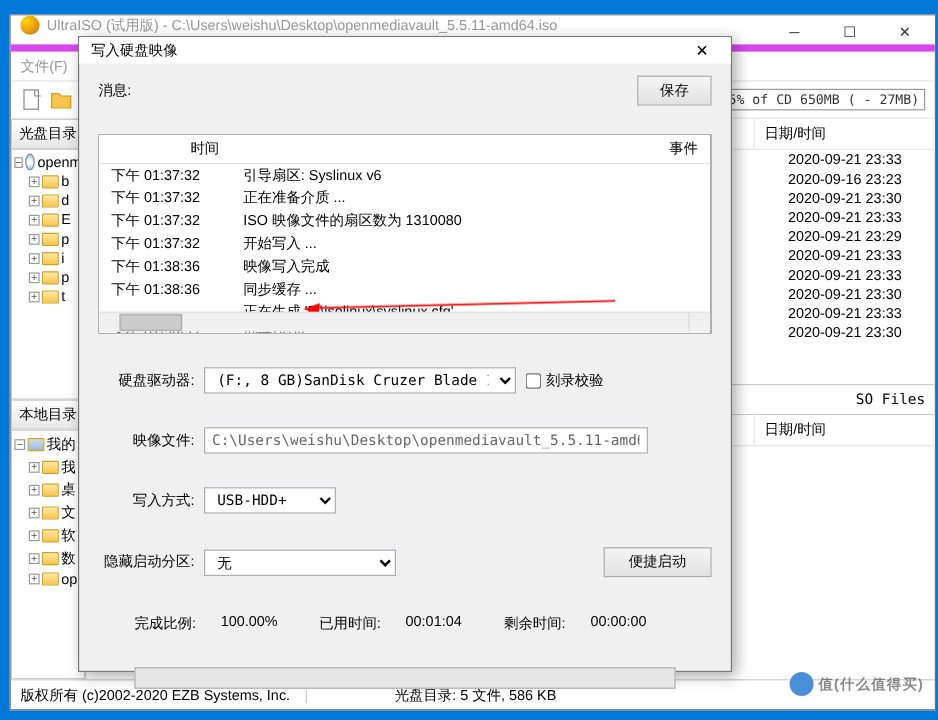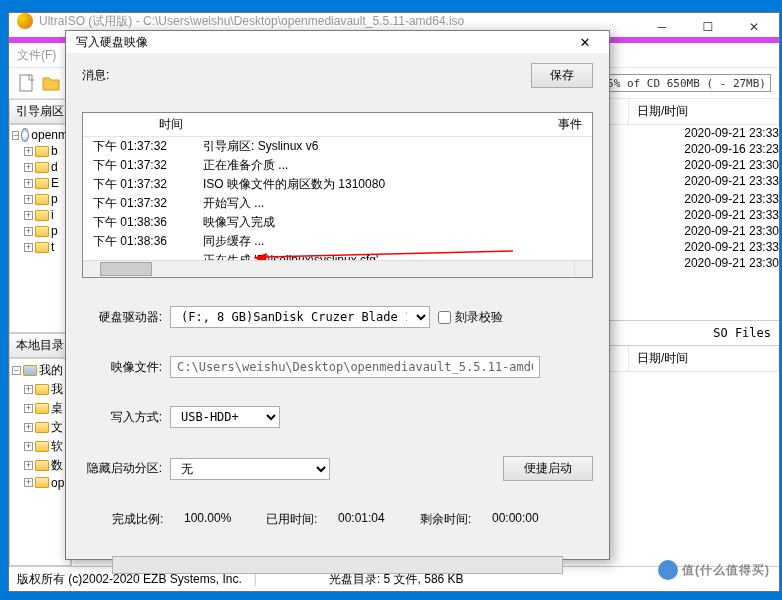--- a/index.html
+++ b/index.html
@@ -21,21 +21,21 @@
 .tree-item{display:flex;align-items:center;gap:2px;padding:1px 0;white-space:nowrap}
 .tree-item .exp{width:9px;height:9px;border:1px solid #999;font-size:9px;line-height:7px;text-align:center;color:#555}
 .folder-icon{width:14px;height:11px;background:linear-gradient(#ffe9a6,#f7c64a);border:1px solid #d4a017;border-radius:1px}
 .cd-icon{width:14px;height:14px;border-radius:50%;background:radial-gradient(circle,#fff 20%,#c0e0ff 60%,#80c0ff);border:1px solid #888}
 .right-panel{flex:1;display:flex;flex-direction:column;border-left:1px solid #ccc;overflow:hidden}
 .file-header{display:flex;background:#fff;border-bottom:1px solid #e5e5e5;font-size:12px}
 .file-header span{padding:4px 8px;border-right:1px solid #e5e5e5}
 .file-list{flex:1;overflow:hidden;font-size:12px;font-family:monospace}
 .file-row{display:flex;padding:1px 0}
 .file-row span:first-child{flex:1}
-.file-row span:last-child{width:150px;text-align:right}
+.file-row span:last-child{width:150px;text-align:center}
 .statusbar{height:22px;border-top:1px solid #ccc;display:flex;align-items:center;padding:12px 8px;font-size:12px;font-family:Tahoma,monospace}
 .statusbar .sep{margin:0 12px;color:#ccc}
 
 
 .dialog{position:absolute;left:65px;top:30px;width:545px;height:530px;background:#f0f0f0;border:1px solid #7a7a7a;box-shadow:3px 3px 12px rgba(0,0,0,.35);display:flex;flex-direction:column;z-index:10}
 .dlg-title{height:44px;display:flex;align-items:center;padding:0 10px;font-size:13px;background:#fff}
 .dlg-title span{flex:1}
 .dlg-close{width:28px;height:22px;display:flex;align-items:center;justify-content:center;font-size:13px}
 .dlg-body{flex:1;padding:10px 16px;display:flex;flex-direction:column;gap:24px;font-size:12px}
 .msg-row{display:flex;align-items:center}
@@ -86,21 +86,21 @@
         <rect x="3" y="2" width="12" height="16" fill="#fff" stroke="#888"></rect>
         <path d="M12 2v5h5" fill="none" stroke="#888"></path>
       </svg>
     <svg class="tb-icon" viewBox="0 0 20 20">
         <path d="M2 5h6l2 2h8v10H2z" fill="#f7c64a" stroke="#d4a017"></path>
       </svg>
     <div class="disk-usage">5% of CD 650MB ( - 27MB)</div>
   </div>
   <div class="content">
     <div class="left-panel">
-      <div class="panel-header">引导扇区</div>
+      <div class="panel-header">光盘目录</div>
       <div class="tree" id="tree-top">
           <div class="tree-item">
             <span class="exp">−</span>
             <span class="cd-icon"></span>
             <span>openm</span>
           </div>
           <div class="tree-item" style="padding-left:12px">
             <span class="exp">+</span>
             <span class="folder-icon"></span>
             <span>b</span>
@@ -193,20 +193,21 @@
             <div class="file-row">
               <span></span>
               <span>2020-09-21 23:30</span>
             </div>
             <div class="file-row">
               <span></span>
               <span>2020-09-21 23:33</span>
             </div>
             <div class="file-row">
               <span></span>
+              <span>2020-09-21 23:29</span>
             </div>
             <div class="file-row">
               <span></span>
               <span>2020-09-21 23:33</span>
             </div>
             <div class="file-row">
               <span></span>
               <span>2020-09-21 23:33</span>
             </div>
             <div class="file-row">

